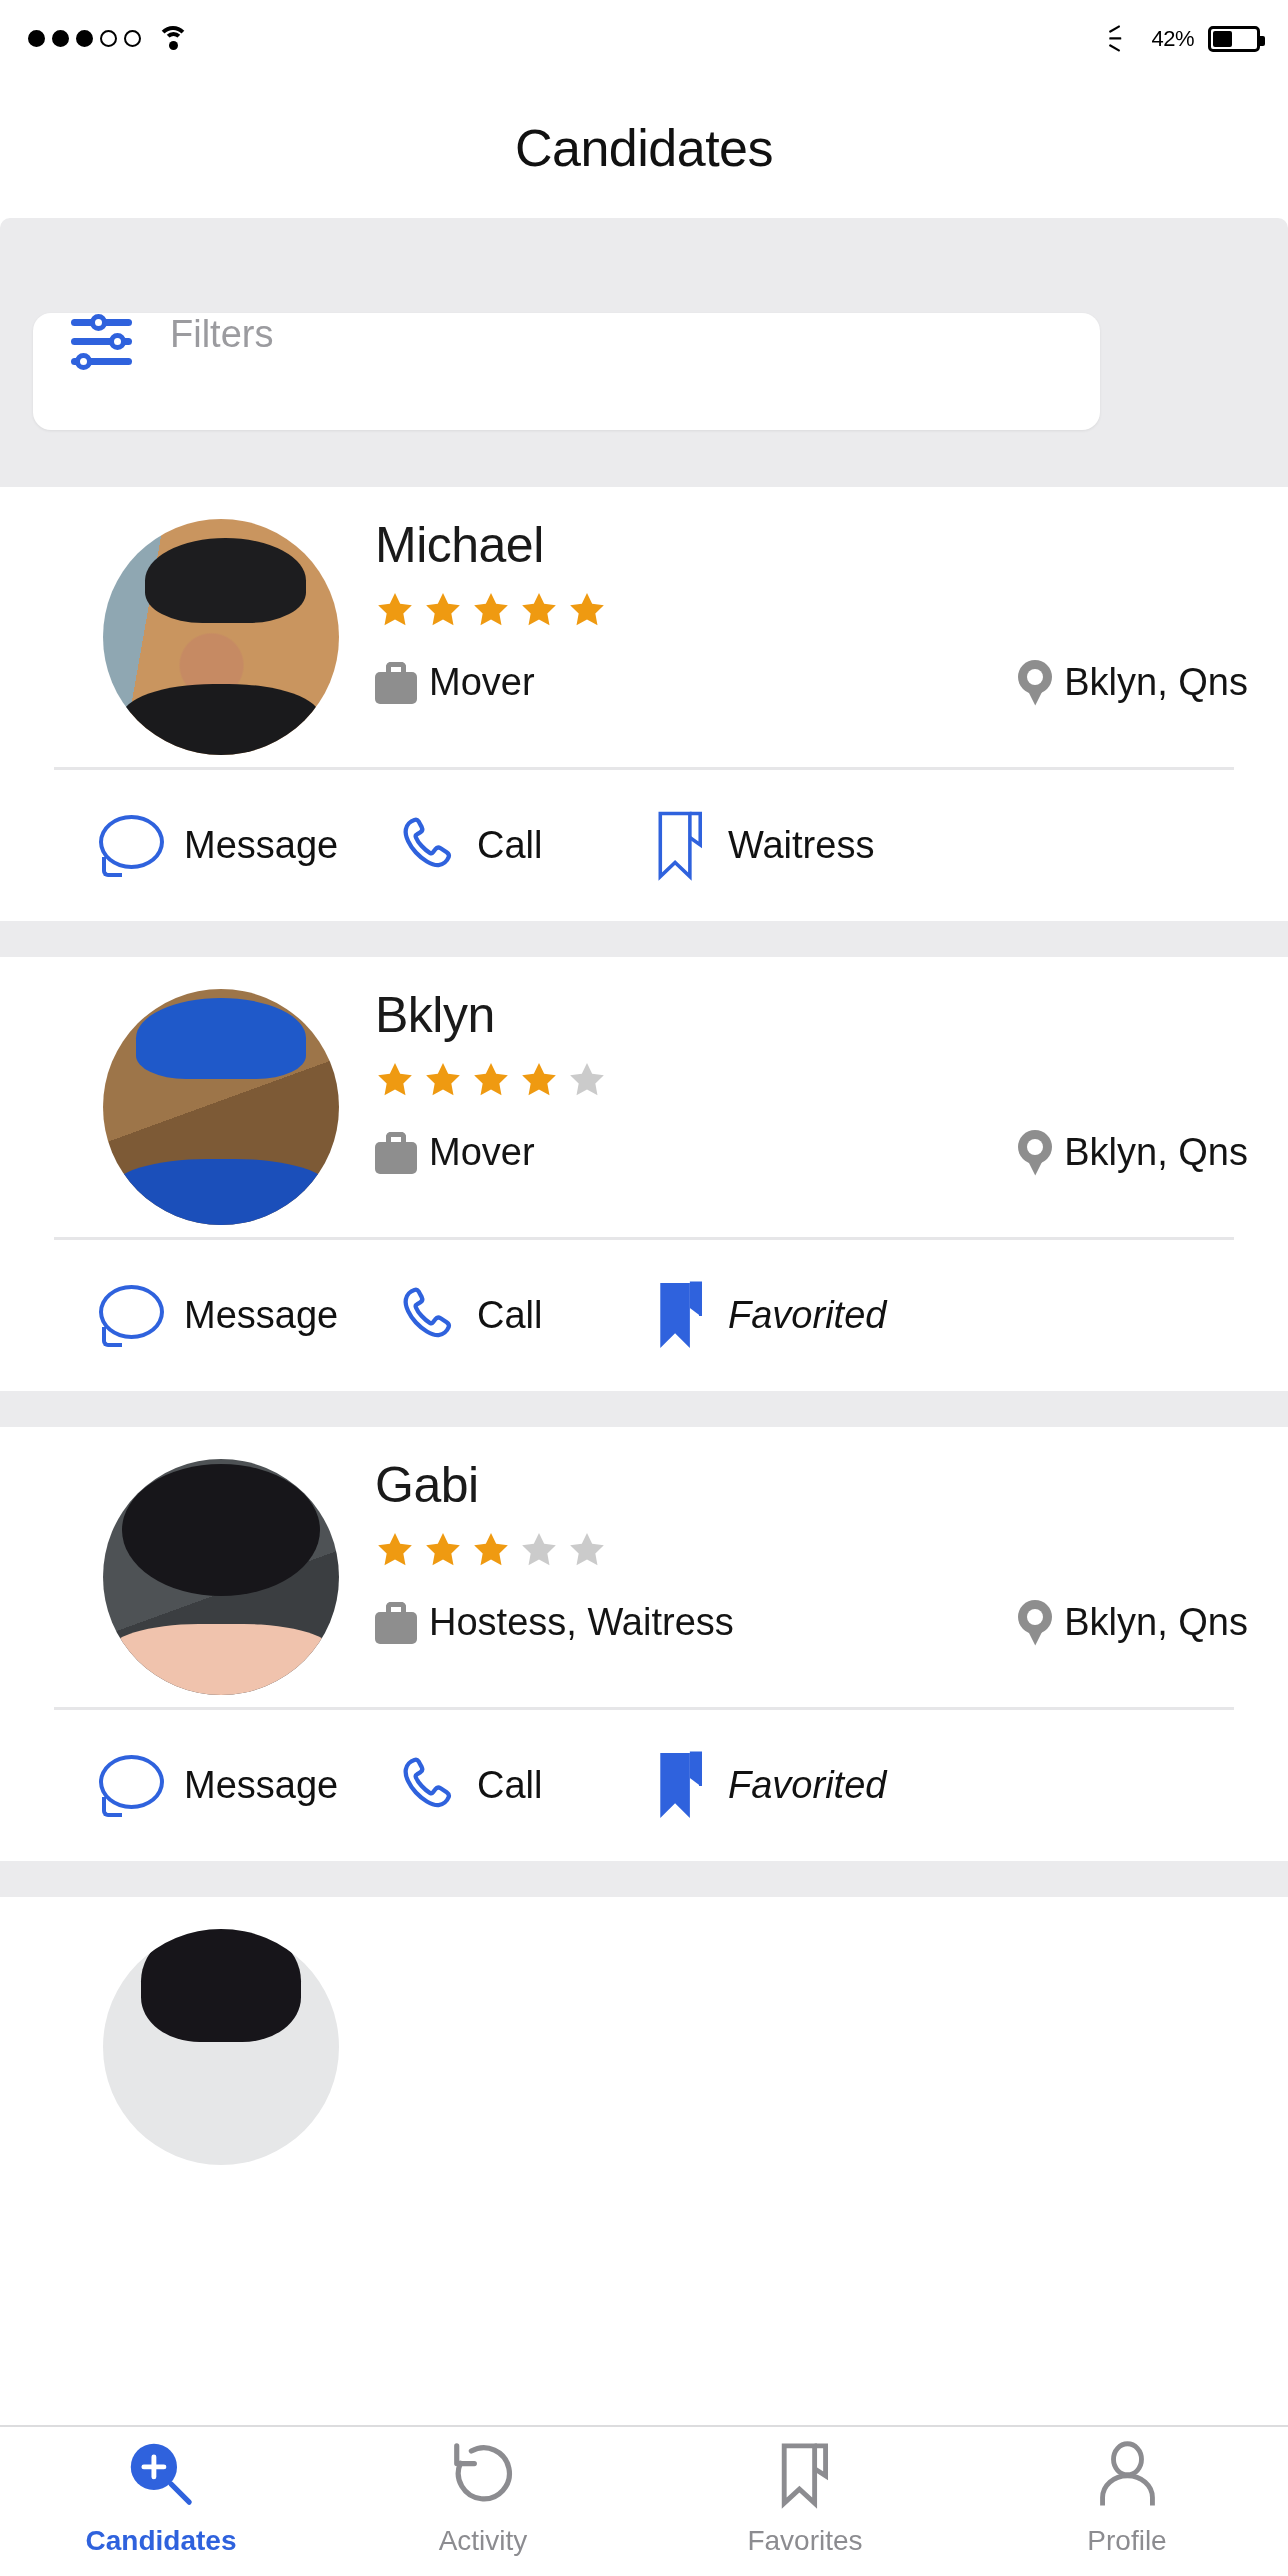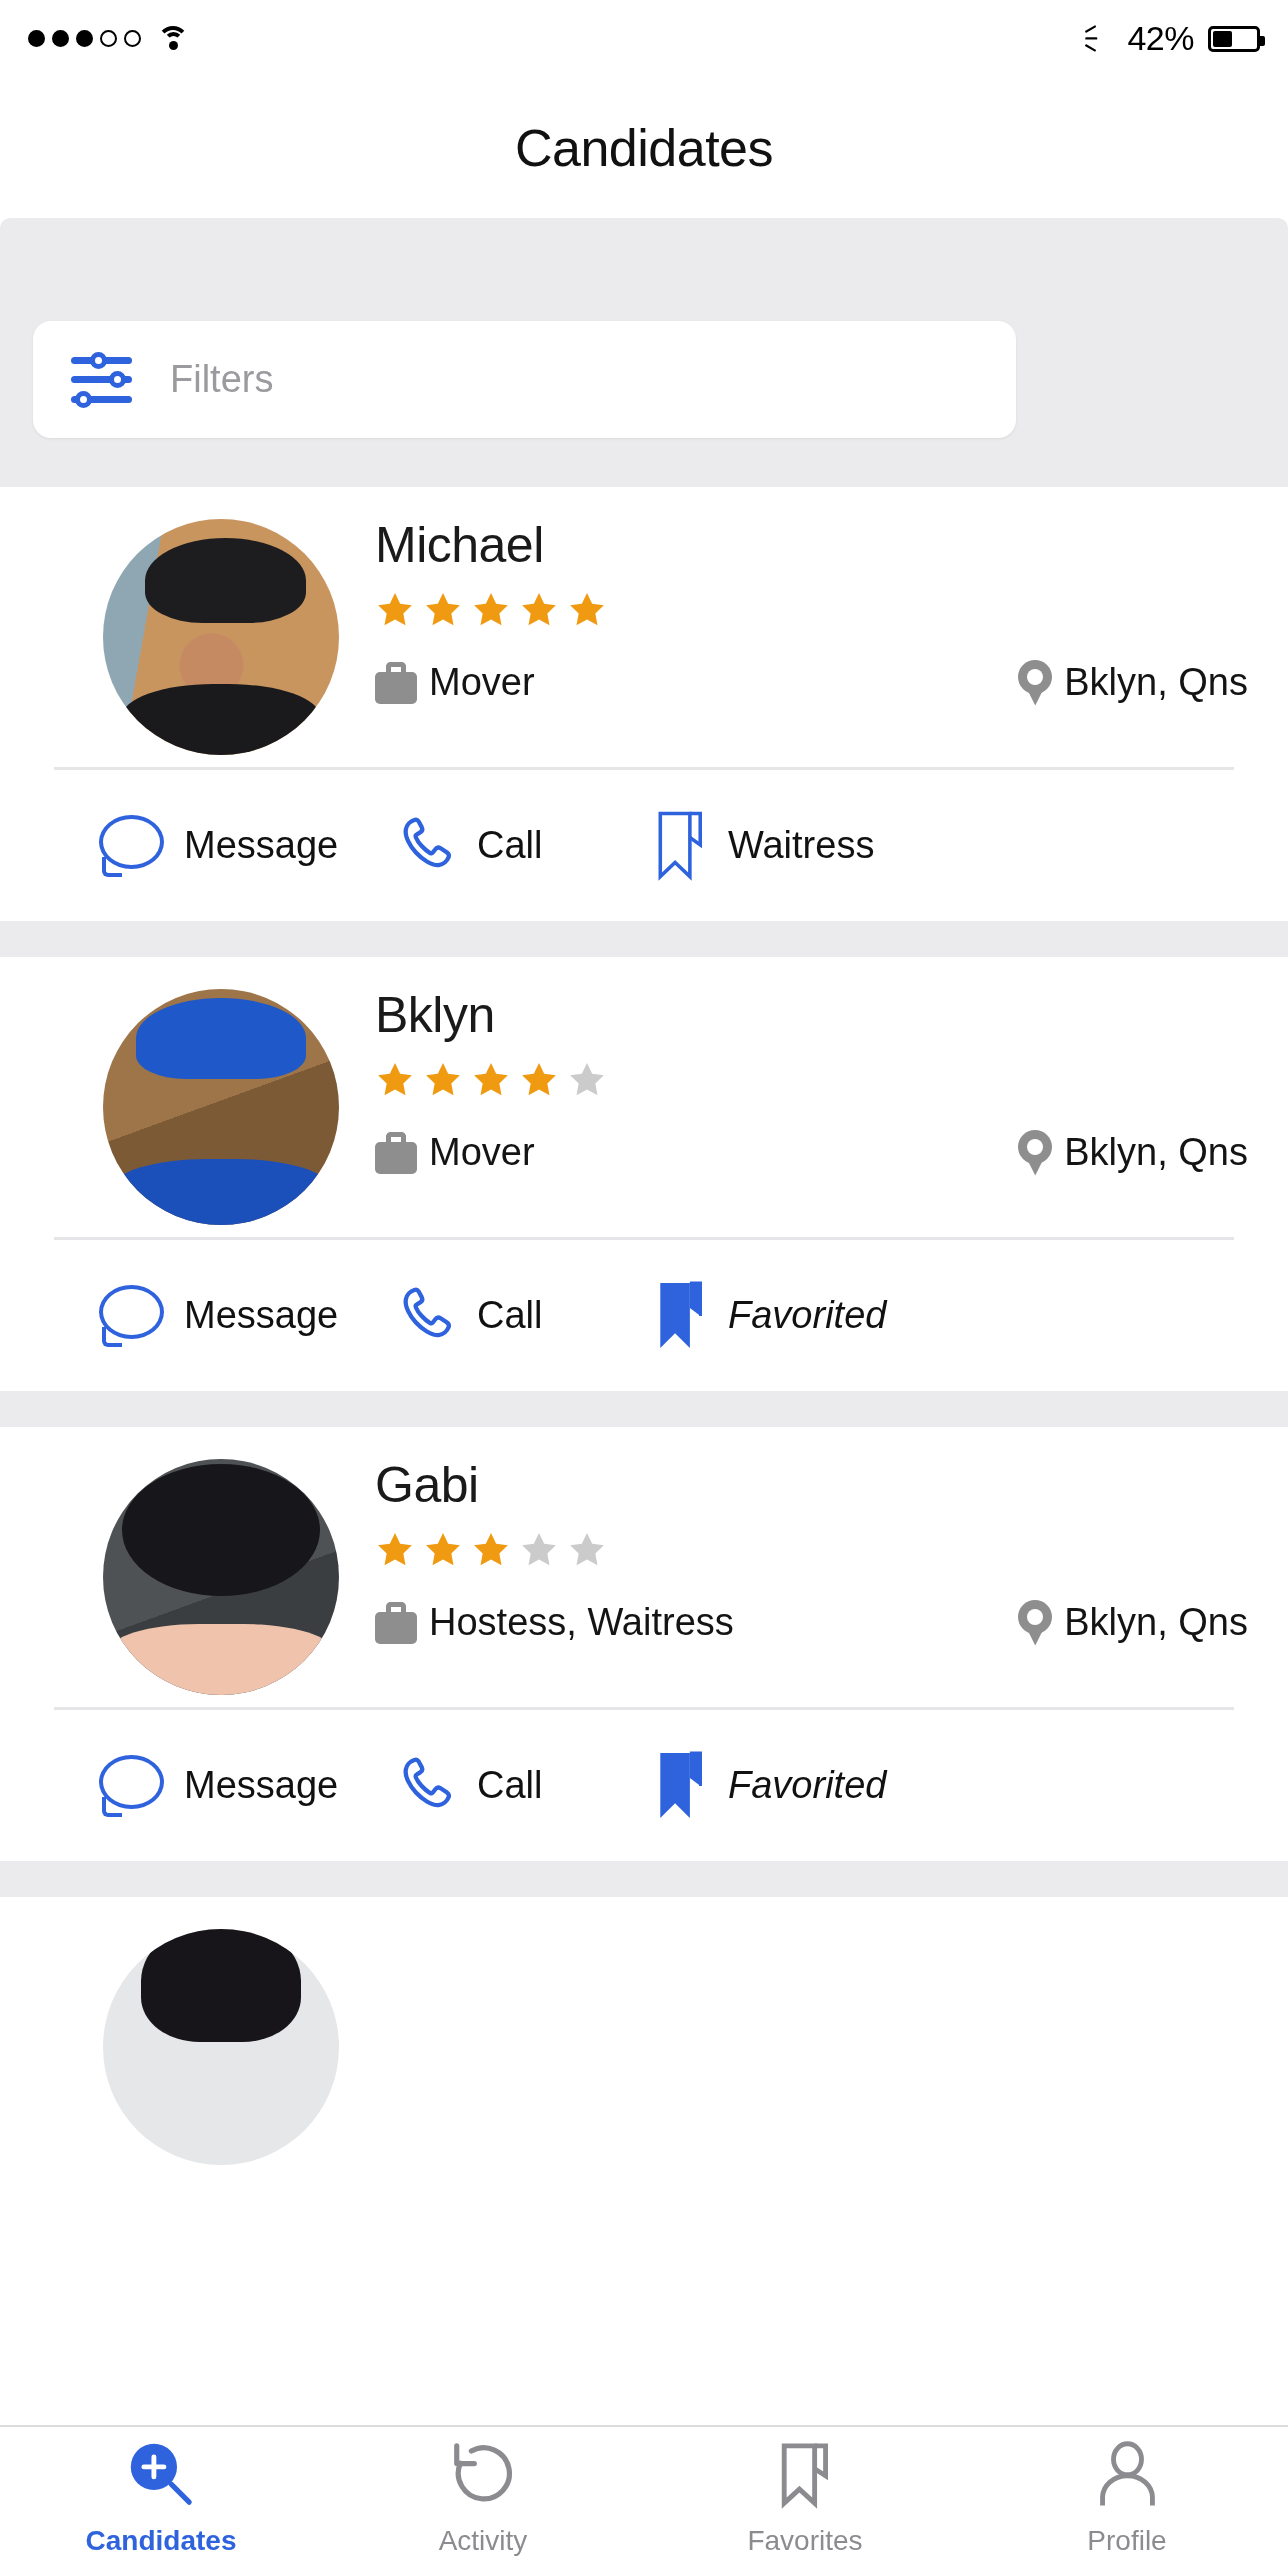--- a/index.html
+++ b/index.html
@@ -26,37 +26,37 @@
     position: absolute; left: 50%; border: 4px solid #000; border-bottom-color: transparent;
     border-left-color: transparent; border-right-color: transparent; border-radius: 50%;
   }
   .wifi i.a { width: 32px; height: 32px; margin-left: -16px; top: 0; }
   .wifi i.b { width: 19px; height: 19px; margin-left: -9.4px; top: 6px; }
   .wifi i.c {
     width: 9px; height: 9px; margin-left: -4.5px; top: 15px; background: #000;
     border-radius: 50% 50% 50% 50%; border: none;
   }
   .bt { font-size: 30px; line-height: 1; color: #000; font-weight: 400; }
-  .batt-pct { font-size: 34px; color: #000; letter-spacing: -0.5px; }
+  .batt-pct { font-size: 22px; color: #000; letter-spacing: -0.5px; }
   .battery { position: relative; width: 52px; height: 26px; border: 3px solid #000; border-radius: 5px; }
   .battery .fill { position: absolute; top: 2px; left: 2px; bottom: 2px; width: 42%; background: #000; border-radius: 2px; }
   .battery .cap { position: absolute; right: -8px; top: 7px; width: 5px; height: 10px; background: #000; border-radius: 0 2px 2px 0; }
 
   
   .navbar { position: absolute; top: 77px; left: 0; width: 1288px; height: 141px; display: flex; align-items: center; justify-content: center; }
   .nav-title { font-size: 52px; color: #111; letter-spacing: -0.5px; }
 
   
   .filter-section {
     position: absolute; top: 218px; left: 0; width: 1288px; height: 269px;
     background: #ebebed; border-radius: 10px 10px 0 0;
   }
   .search-box {
-    position: absolute; left: 33px; top: 103px; width: 983px; height: 117px;
-    background: #fff; border-radius: 18px; display: flex; align-items: center;
+    position: absolute; left: 33px; top: 95px; width: 1067px; height: 117px;
+    background: #fff; border-radius: 18px; display: flex; align-items: flex-start;
     box-shadow: 0 1px 3px rgba(0,0,0,0.07);
   }
   .sliders { position: relative; width: 61px; height: 57px; margin-left: 38px; flex: none; }
   .sliders .bar { position: absolute; left: 0; width: 61px; height: 7px; background: #2f62dd; border-radius: 4px; }
   .sliders .bar.r1 { top: 6px; }
   .sliders .bar.r2 { top: 25px; }
   .sliders .bar.r3 { top: 45px; }
   .sliders .knob { position: absolute; width: 17px; height: 17px; border: 5px solid #2f62dd; background: #fff; border-radius: 50%; }
   .sliders .knob.k1 { top: 1px; left: 19px; }
   .sliders .knob.k2 { top: 20px; left: 38px; }

